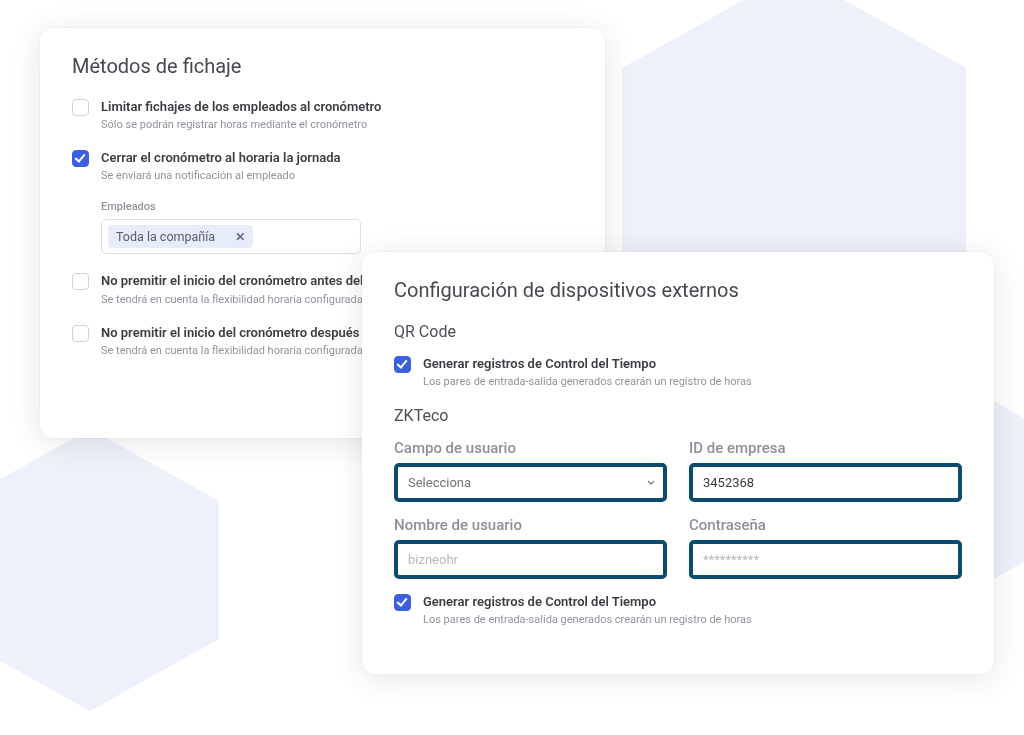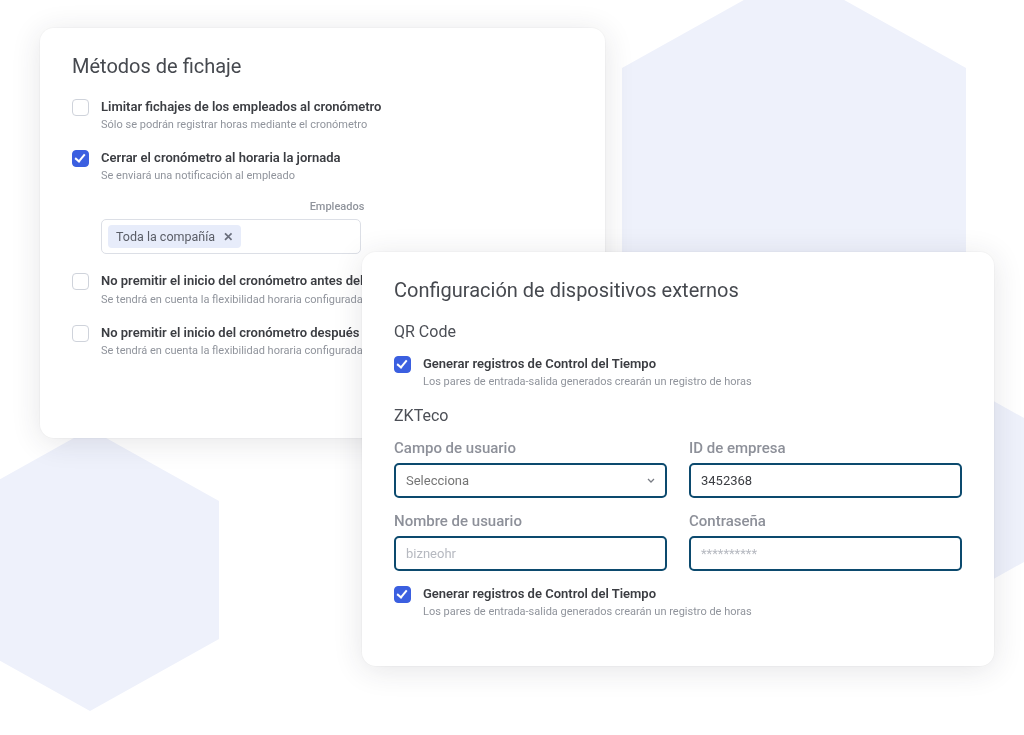--- a/index.html
+++ b/index.html
@@ -82,21 +82,20 @@
     line-height: 1.4;
   }
   .opt-text .opt-desc {
     font-size: 11px;
     color: #90949c;
     margin-top: 2px;
   }
 
   .sub-block {
     margin: 2px 0 18px 29px;
-    text-align: center;
   }
   .sub-label {
     font-size: 11px;
     color: #90949c;
     font-weight: 500;
     margin-bottom: 6px;
   }
   .tag-input {
     border: 1px solid #dcdfe6;
     border-radius: 5px;
@@ -107,21 +106,21 @@
     width: 260px;
   }
   .tag {
     background: #e7ecfa;
     color: #5a5d66;
     font-size: 12.5px;
     padding: 4px 6px 4px 8px;
     border-radius: 4px;
     display: inline-flex;
     align-items: center;
-    gap: 6px;
+    gap: 18px;
   }
   .tag-x {
     color: #6a6f7c;
     font-size: 12px;
     cursor: pointer;
     padding: 0 2px;
     font-weight: 600;
   }
 
   .section-sub {
@@ -139,21 +138,21 @@
   .form-col { flex: 1; }
   .form-label {
     font-size: 15px;
     color: #8d9099;
     font-weight: 500;
     margin-bottom: 6px;
     display: block;
   }
   .form-input, .form-select {
     width: 100%;
-    border: 2px solid #0c4a6e;
+    border: 4px solid #0c4a6e;
     border-radius: 5px;
     padding: 8px 10px;
     font-size: 13px;
     color: #3b3d42;
     background: #fff;
     font-family: inherit;
   }
   .form-input::placeholder { color: #b6b9c0; }
   .form-select {
     appearance: none;

